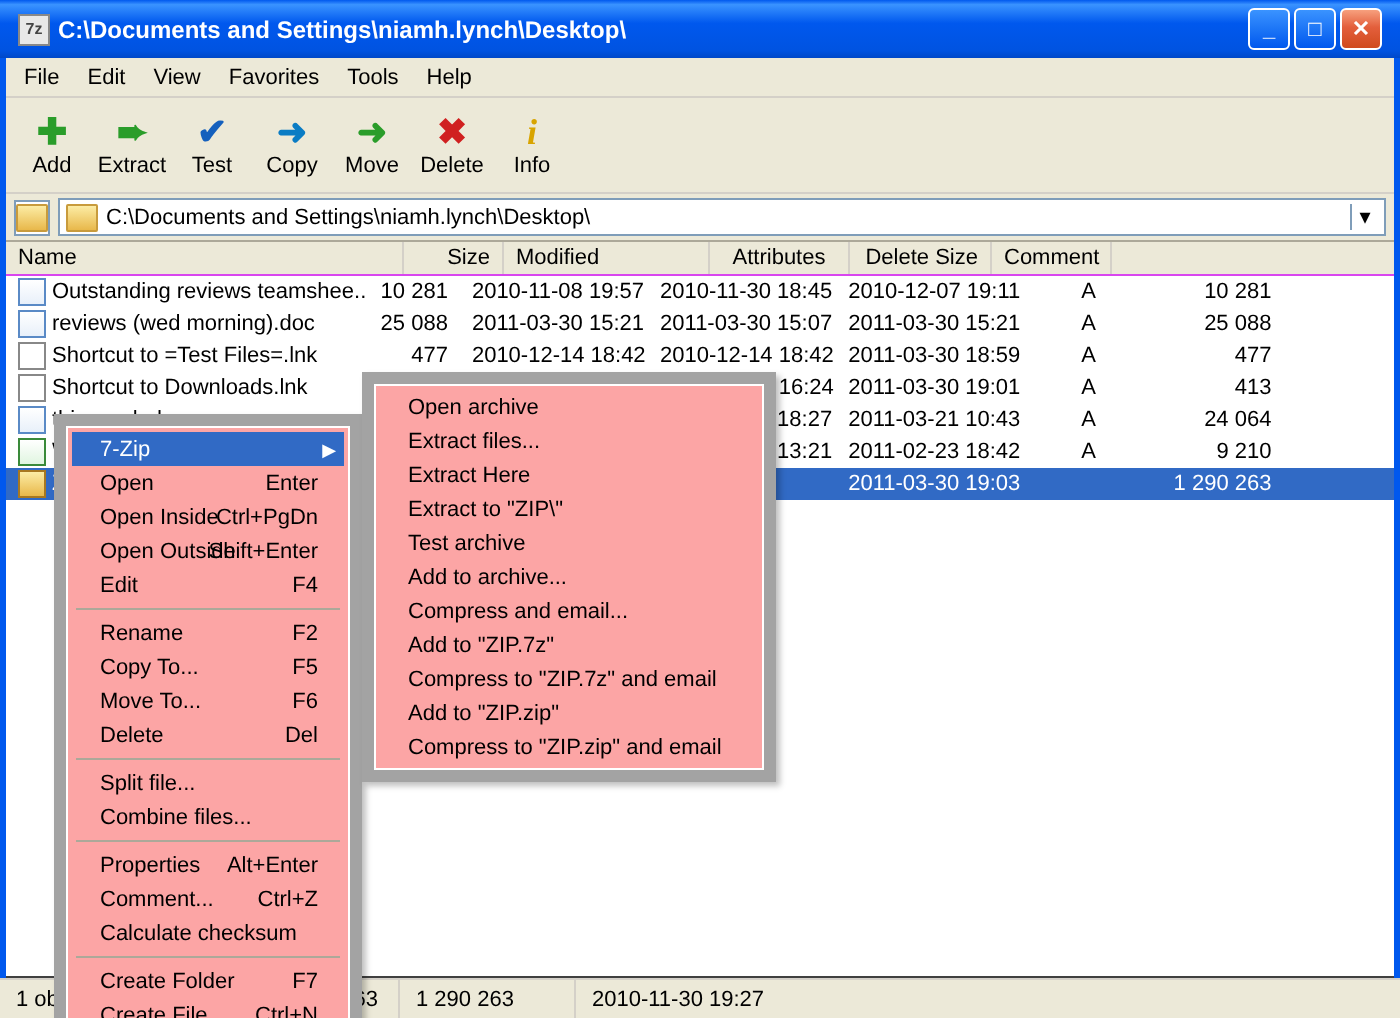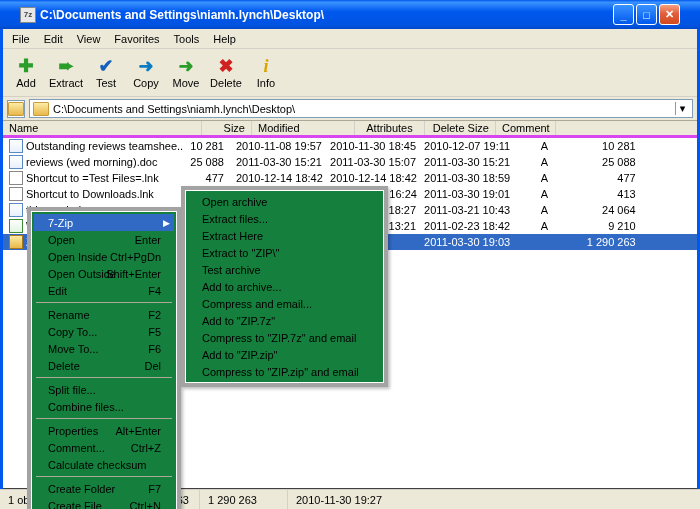--- a/index.html
+++ b/index.html
@@ -1,18 +1,18 @@
 <!DOCTYPE html>
 <html><head>
 <meta charset="utf-8">
 <style>
 * { margin: 0; padding: 0; box-sizing: border-box; font-family: Tahoma, sans-serif; font-size: 11px; }
 body { background: #fff; width: 700px; height: 509px; overflow: hidden; position: relative; }
 
-.titlebar { height: 29px; background: linear-gradient(to bottom, #0058ee 0%, #3a93ff 8%, #0058ee 40%, #0053e0 88%, #0048c8 100%); display: flex; align-items: center; padding: 0 20px; color: #fff; }
+.titlebar { height: 29px; background: linear-gradient(to bottom, #0058ee 0%, #3a93ff 8%, #0058ee 40%, #0053e0 88%, #0048c8 100%); display: flex; align-items: center; padding: 0 9px; color: #fff; }
 .titlebar-icon { width: 16px; height: 16px; background: #e8e8e8; border: 1px solid #888; margin-right: 4px; display:flex;align-items:center;justify-content:center;font-size:8px;color:#444;font-weight:bold;}
 .titlebar-text { flex: 1; font-weight: bold; font-size: 12px; }
 .win-btns { display: flex; gap: 2px; }
 .win-btn { width: 21px; height: 21px; border: 1px solid #fff; border-radius: 3px; display: flex; align-items: center; justify-content: center; font-weight: bold; color: #fff; font-size: 11px; }
 .win-min, .win-max { background: linear-gradient(to bottom, #3a93ff, #0058ee); }
 .win-close { background: linear-gradient(to bottom, #f7a07e, #e35f3c 45%, #d04a1d); }
 
 .menubar { height: 20px; background: #ece9d8; display: flex; align-items: center; padding: 0 2px; border-bottom: 1px solid #d4d0c8; }
 .menubar span { padding: 2px 7px; cursor: default; }
 
@@ -20,36 +20,36 @@
 .tbtn { display: flex; flex-direction: column; align-items: center; width: 38px; padding: 2px 0; cursor: default; }
 .tbtn-icon { width: 20px; height: 20px; display: flex; align-items: center; justify-content: center; font-size: 18px; font-weight: bold; }
 .tbtn-label { margin-top: 1px; }
 
 .addrbar { height: 24px; background: #ece9d8; display: flex; align-items: center; padding: 2px 4px; border-bottom: 1px solid #aca899; gap: 4px; }
 .addr-up { width: 18px; height: 18px; border: 1px solid #7f9db9; background: #fff; display:flex;align-items:center;justify-content:center; }
 .addr-folder { width: 16px; height: 14px; background: linear-gradient(to bottom, #fceca4, #e8b84b); border: 1px solid #c89b3c; border-radius: 1px; }
 .addr-input { flex: 1; height: 19px; border: 1px solid #7f9db9; background: #fff; display: flex; align-items: center; padding: 0 3px; }
 .addr-dd { width: 14px; border-left: 1px solid #7f9db9; display:flex;align-items:center;justify-content:center;color:#000; }
 
-.columns { height: 17px; background: #ece9d8; display: flex; border-bottom: 3px solid #d946ef; }
+.columns { height: 17px; background: #ece9d8; display: flex; border-bottom: 1px solid #d946ef; }
 .col { border-right: 1px solid #d4d0c8; padding: 2px 6px; display: flex; align-items: center; overflow: hidden; white-space: nowrap; }
 .col.r { justify-content: flex-end; }
 
 .filelist { background: #fff; height: 350px; overflow: hidden; position: relative; }
 .row { display: flex; height: 16px; align-items: center; }
 .row.sel { background: #316ac5; color: #fff; }
 .cell { padding: 0 6px; overflow: hidden; white-space: nowrap; display: flex; align-items: center; }
 .cell.r { justify-content: flex-end; }
 .fico { width: 14px; height: 14px; margin-right: 3px; border: 1px solid #888; background: #fff; flex-shrink: 0; position:relative; }
 .fico.doc { background: linear-gradient(to bottom,#fff,#e8f0fa); border-color:#5a8ac6;}
 .fico.lnk { background: #fff; }
 .fico.xls { background: linear-gradient(to bottom,#fff,#e0f5e0); border-color:#3a8a3a;}
 .fico.zip { background: linear-gradient(to bottom,#fceca4,#e8b84b); border-color:#a87820;}
 
-.ctxmenu { position: absolute; background: #15803d; border: 4px solid #a3a3a3; box-shadow: 2px 2px 3px rgba(0,0,0,0.25); z-index: 100; }
+.ctxmenu { position: absolute; background: #fca5a5; border: 6px solid #a3a3a3; box-shadow: 2px 2px 3px rgba(0,0,0,0.25); z-index: 100; }
 .ctx-inner { border: 1px solid #fff; padding: 2px; }
 .ctxmenu.main { left: 27px; top: 207px; width: 154px; }
 .ctxmenu.sub { left: 181px; top: 186px; width: 207px; }
 .ctxitem { height: 17px; display: flex; align-items: center; padding: 0 18px 0 14px; position: relative; cursor: default; }
 .ctxitem.hi { background: #316ac5; color: #fff; }
 .ctxitem .sc { position: absolute; right: 13px; }
 .ctxitem .ar { position: absolute; right: 4px; font-size: 9px; }
 .ctxsep { height: 1px; background: #aca899; margin: 3px 2px; }
 
 .statusbar { position: absolute; bottom: 0; left: 0; right: 0; height: 20px; background: #ece9d8; border-top: 1px solid #d4d0c8; display: flex; align-items: center; }

